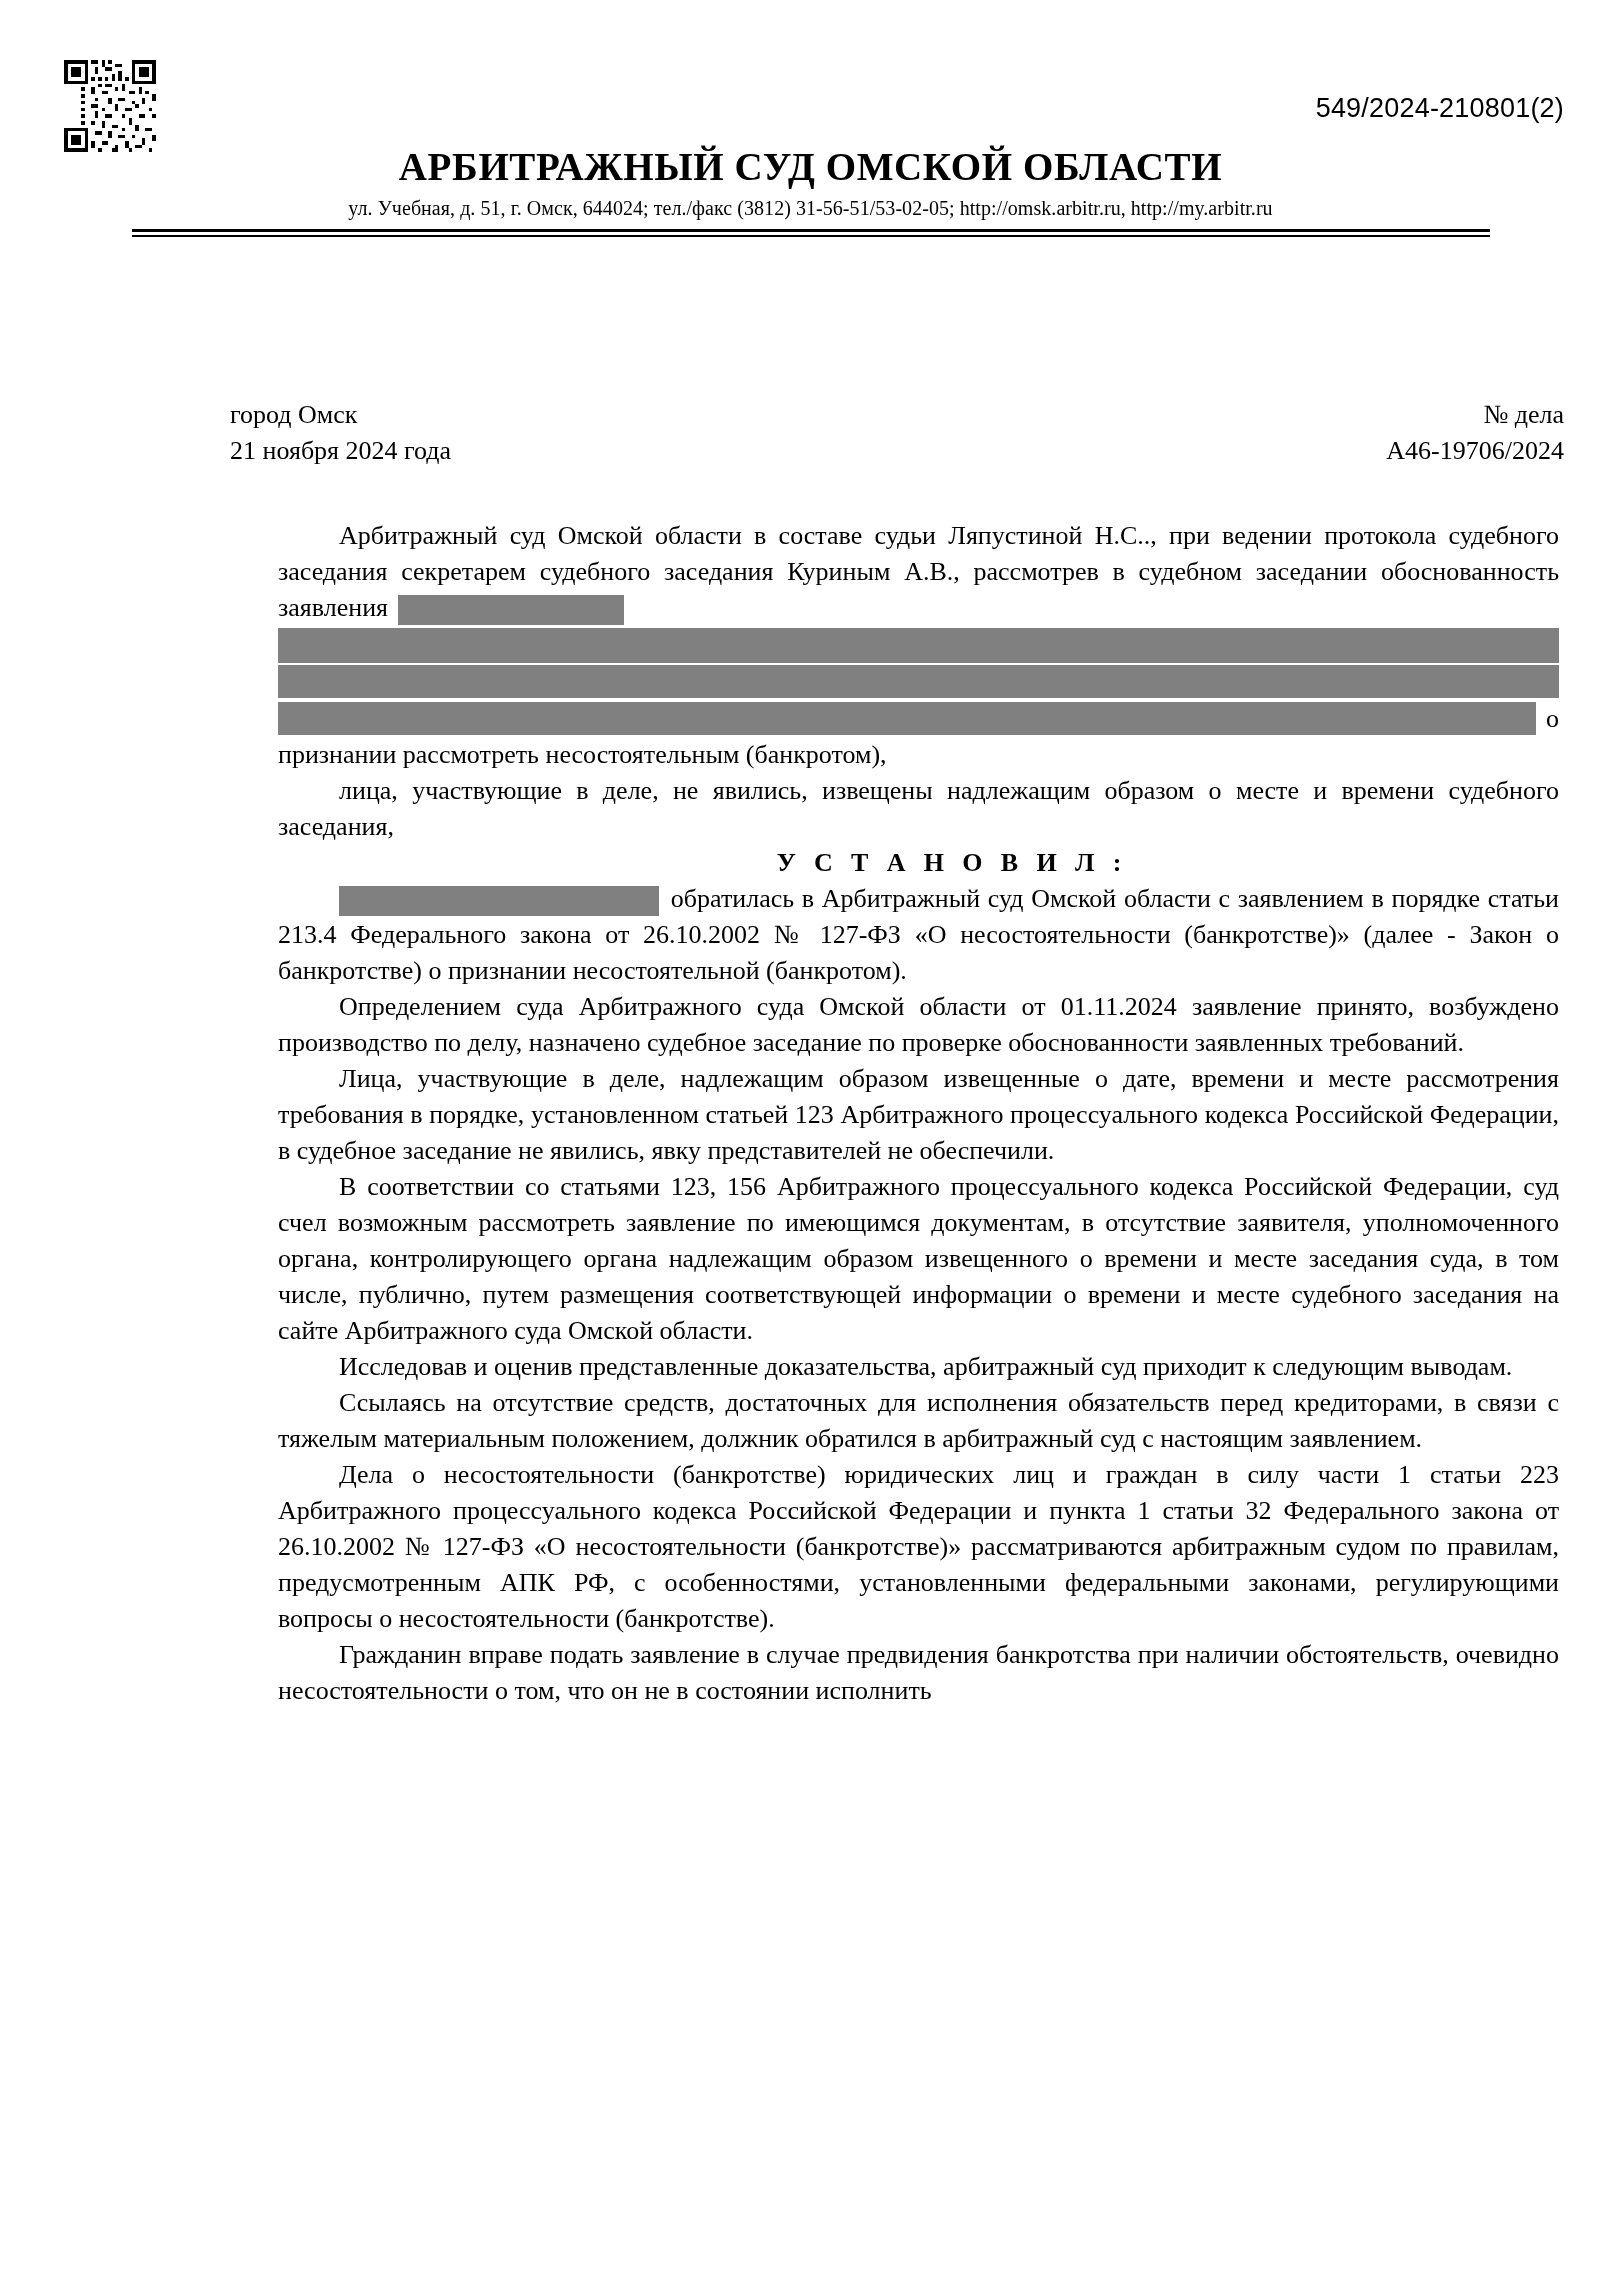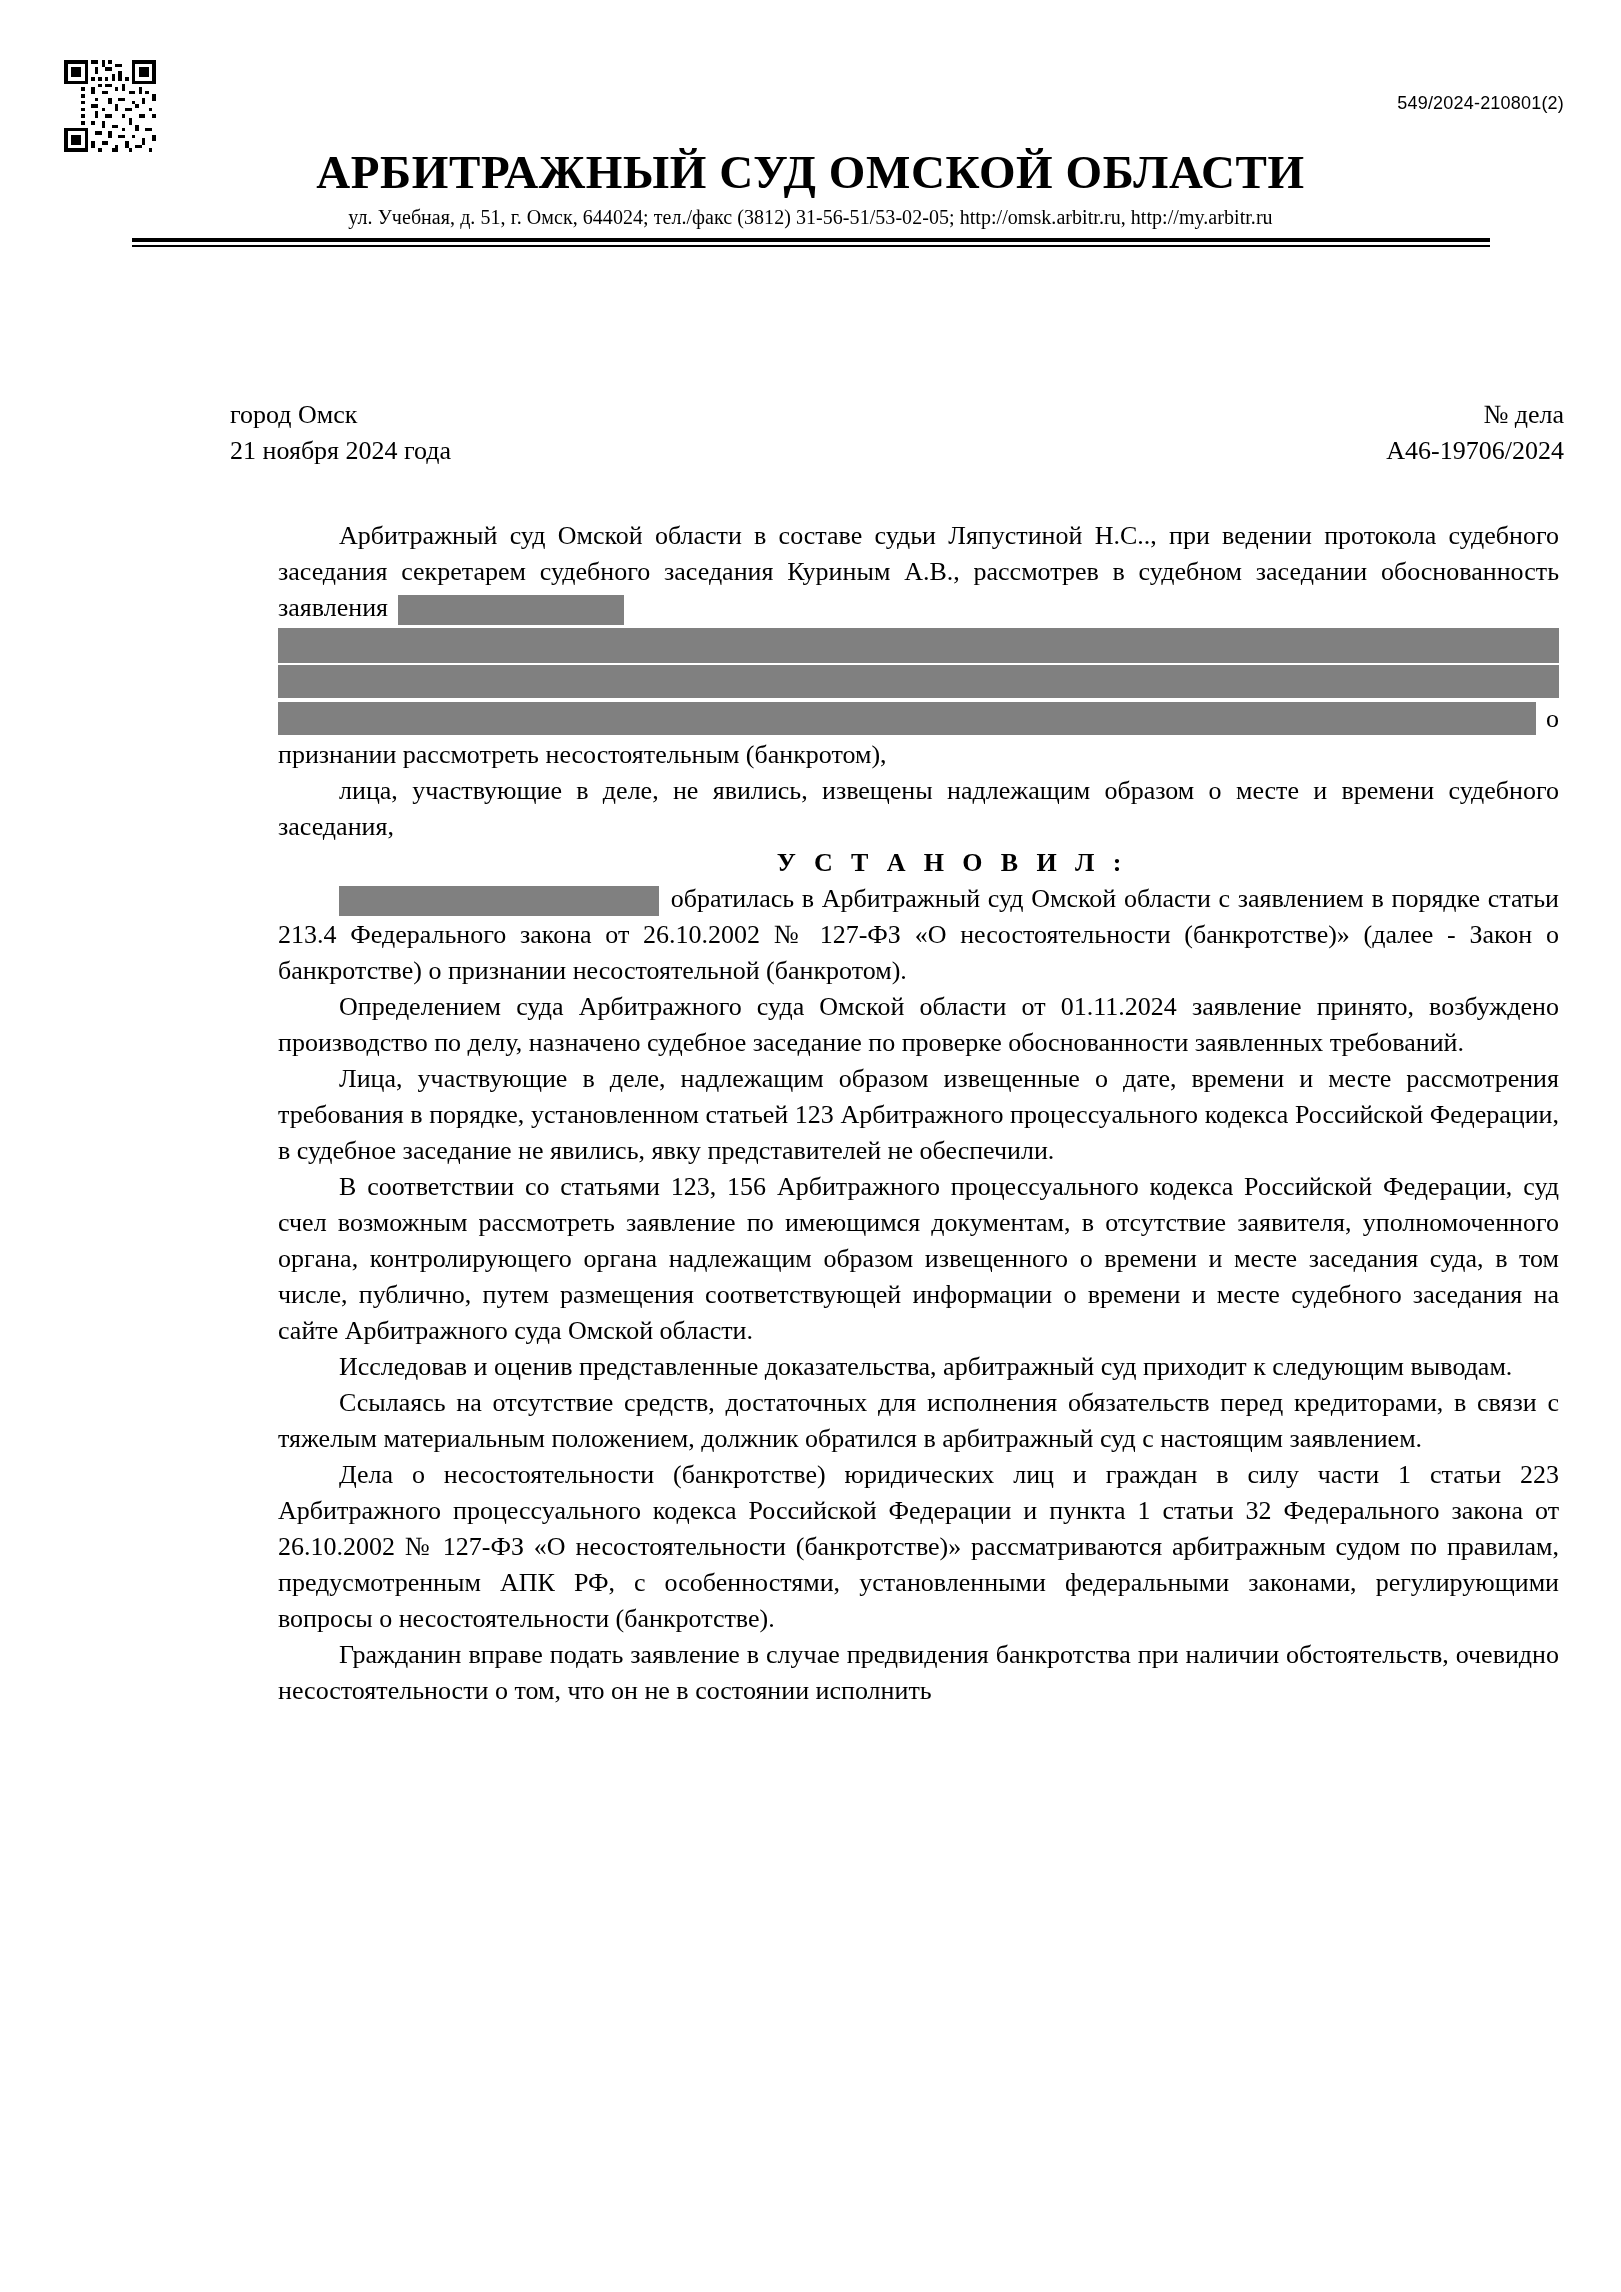--- a/index.html
+++ b/index.html
@@ -28,34 +28,34 @@
     left: 61px;
     top: 57px;
     width: 98px;
     height: 98px;
   }
   .doc-number {
     position: absolute;
     right: 57px;
     top: 93px;
     font-family: "Liberation Sans", "DejaVu Sans", sans-serif;
-    font-size: 18px;
+    font-size: 27px;
     letter-spacing: 0.2px;
     white-space: nowrap;
   }
 
   
   .court-header {
     position: absolute;
     left: 0; right: 0;
     top: 145px;
     text-align: center;
   }
   .court-name {
-    font-size: 47px;
+    font-size: 39px;
     font-weight: bold;
     letter-spacing: 0.6px;
     line-height: 1.15;
   }
   .court-address {
     margin-top: 6.9px;
     font-size: 20px;
     letter-spacing: 0.05px;
     white-space: nowrap;
   }

